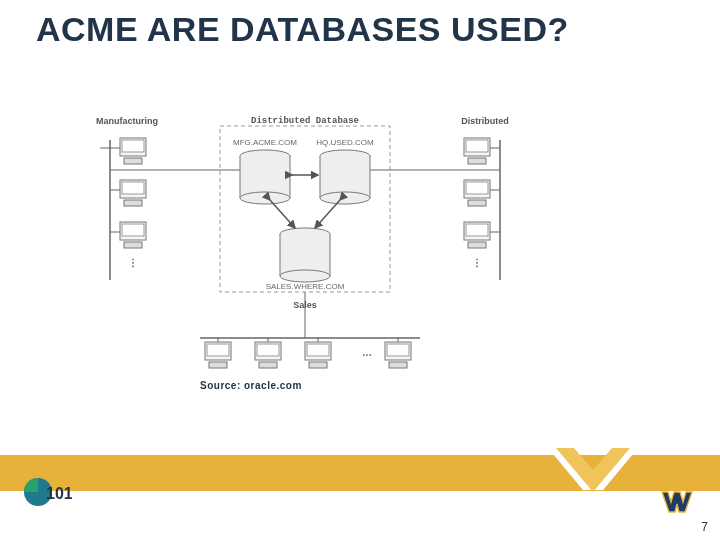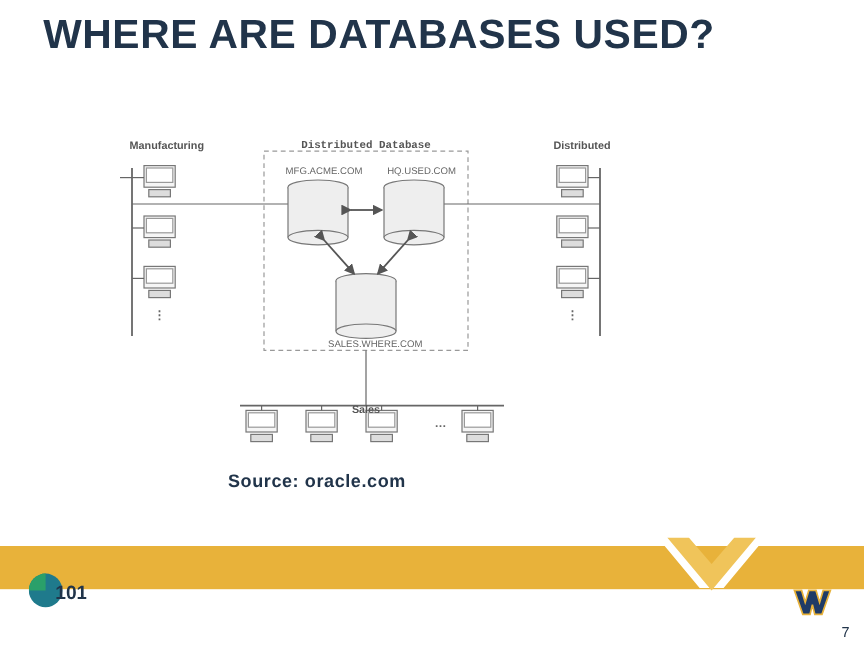--- a/index.html
+++ b/index.html
@@ -22,27 +22,26 @@
     left: 36px;
     top: 10px;
     font-size: 34px;
     font-weight: 700;
     color: #21344a;
     line-height: 1.15;
     letter-spacing: 0.5px;
   }
   .source {
     position: absolute;
-    left: 190px;
+    left: 200px;
     top: 380px;
-    font-size: 15px;
+    font-size: 10px;
     font-weight: 700;
     color: #21344a;
     letter-spacing: 0.5px;
-    margin-top: 13px;
   }
   .gold-bar {
     position: absolute;
     left: 0;
     top: 455px;
     width: 720px;
     height: 36px;
     background: #e8b23a;
   }
   .page-num {
@@ -89,29 +88,29 @@
     position: absolute;
     font-size: 9px;
     font-weight: 700;
     color: #555;
     text-align: center;
   }
   .db-caption {
     position: absolute;
     font-size: 8px;
     color: #666;
-    text-align: right;
+    text-align: center;
   }
 </style>
 </head>
 <body>
 
 <div class="slide">
 
-  <div class="title">WHERE ARE DATABASES USED?</div>
+  <div class="title">ACME ARE DATABASES USED?</div>
 
   <div class="diagram">
     <svg width="430" height="250" viewBox="0 0 430 250">
 
       <rect x="130" y="6" width="170" height="166" fill="none" stroke="#999" stroke-width="1" stroke-dasharray="4 3"></rect>
 
       <line x1="20" y1="20" x2="20" y2="160" stroke="#666" stroke-width="1.5"></line>
 
       <line x1="410" y1="20" x2="410" y2="160" stroke="#666" stroke-width="1.5"></line>
 
@@ -223,24 +222,24 @@
             <rect x="4" y="20" width="18" height="6" fill="#ddd" stroke="#777"></rect>
           </g>
         <line x1="128" y1="218" x2="128" y2="222" stroke="#666"></line>
         <line x1="178" y1="218" x2="178" y2="222" stroke="#666"></line>
         <line x1="228" y1="218" x2="228" y2="222" stroke="#666"></line>
         <line x1="308" y1="218" x2="308" y2="222" stroke="#666"></line>
       </g>
     </svg>
 
     
-    <div class="diag-label" style="left:18px; top:-4px; width:44px;">Manufacturing</div>
+    <div class="diag-label" style="left:6px; top:-4px; width:44px;">Manufacturing</div>
     <div class="diag-label" style="left:150px; top:-4px; width:130px;font-family:Liberation Mono, monospace;">Distributed Database</div>
     <div class="diag-label" style="left:360px; top:-4px; width:70px;">Distributed</div>
-    <div class="diag-label" style="left:195px; top:180px; width:40px;margin-top:36px;">Sales</div>
+    <div class="diag-label" style="left:195px; top:180px; width:40px;">Sales</div>
 
     <div class="db-caption" style="left:138px; top:18px; width:74px;">MFG.ACME.COM</div>
     <div class="db-caption" style="left:220px; top:18px; width:70px;">HQ.USED.COM</div>
     <div class="db-caption" style="left:168px; top:162px; width:94px;">SALES.WHERE.COM</div>
   </div>
 
   <div class="source">Source: oracle.com</div>
 
   <div class="gold-bar"></div>
 

